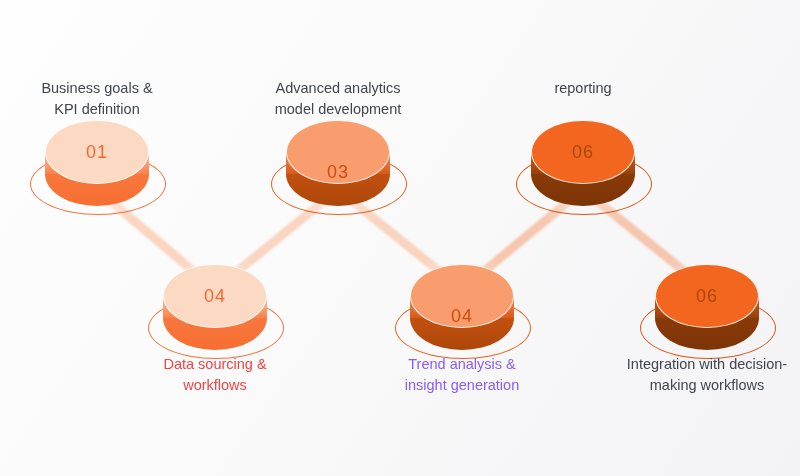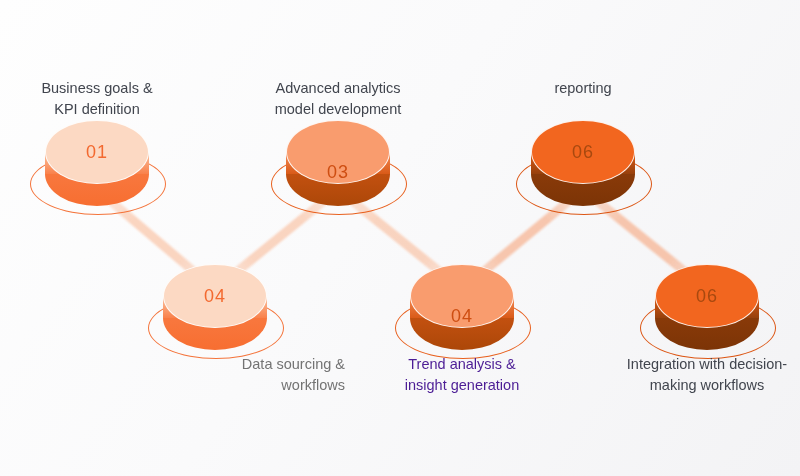--- a/index.html
+++ b/index.html
@@ -92,21 +92,21 @@
   </div>
 
   <div class="disc tier1" style="left:163px;top:264px;">
     <div class="ring"></div>
     <div class="cyl-bottom"></div>
     <div class="cyl-wall"></div>
     <div class="cyl-top">
       <span class="num">04</span>
     </div>
   </div>
-  <div class="step-label" style="left: 85px; top: 354px; color: #737373; text-align: right;">
+  <div class="step-label" style="left: 85px; top: 354px; color: #ef4444;">
     <span>Data sourcing &amp;</span>
     <span>workflows</span>
   </div>
 
   <div class="step-label" style="left: 208px; top: 78px; color: rgb(65, 69, 78);">
     <span>Advanced analytics</span>
     <span>model development</span>
   </div>
   <div class="disc tier2" style="left:286px;top:120px;">
     <div class="ring"></div>
@@ -118,21 +118,21 @@
   </div>
 
   <div class="disc tier2" style="left:410px;top:264px;">
     <div class="ring"></div>
     <div class="cyl-bottom"></div>
     <div class="cyl-wall"></div>
     <div class="cyl-top">
       <span class="num">04</span>
     </div>
   </div>
-  <div class="step-label" style="left: 332px; top: 354px; color: #4c1d95;">
+  <div class="step-label" style="left: 332px; top: 354px; color: #8b5cf6;">
     <span>Trend analysis &amp;</span>
     <span>insight generation</span>
   </div>
 
   <div class="step-label" style="left: 453px; top: 78px; color: rgb(65, 69, 78);">
     <span>reporting</span>
   </div>
   <div class="disc tier3" style="left:531px;top:120px;">
     <div class="ring"></div>
     <div class="cyl-bottom"></div>

